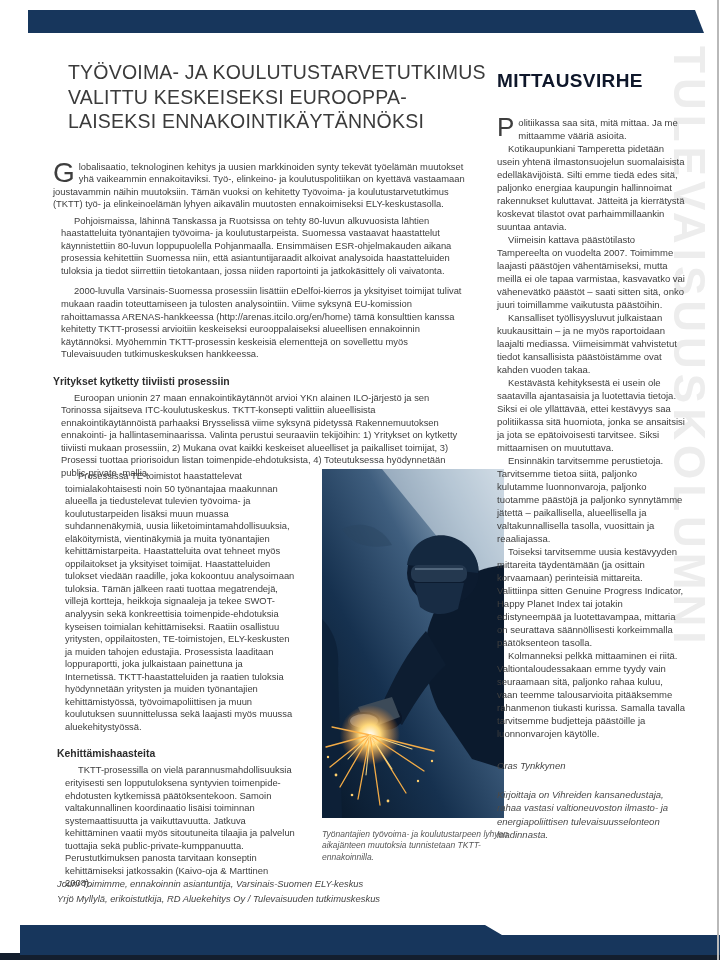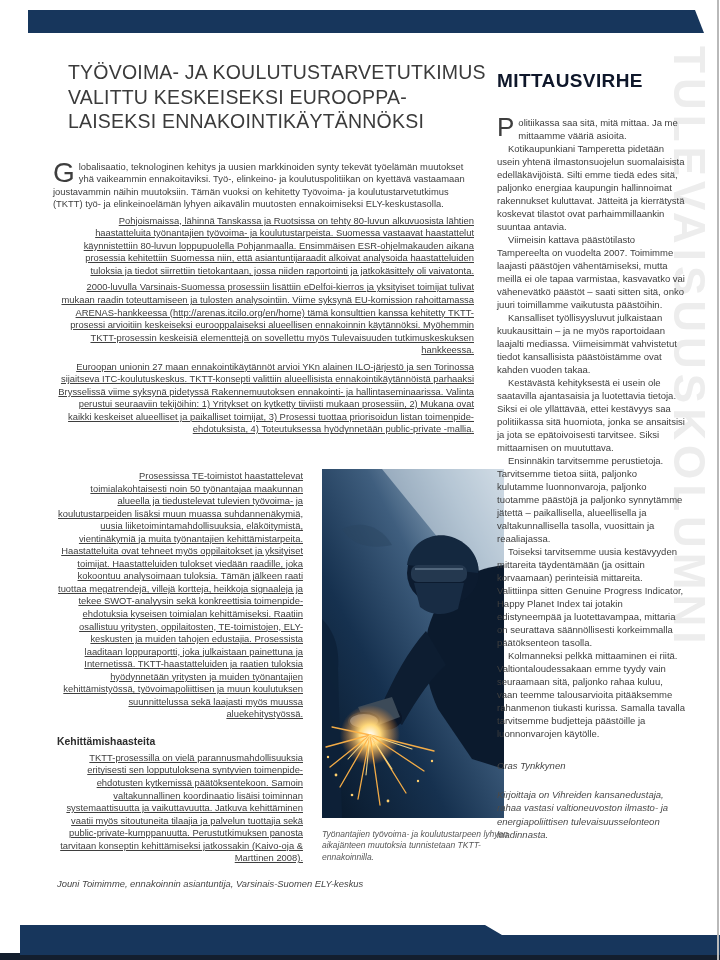--- a/index.html
+++ b/index.html
@@ -13,21 +13,21 @@
   .bottom-strip{position:absolute;left:0;top:953px;width:720px;height:7px;background:#131e2e;z-index:2;}
   .page-edge{position:absolute;right:1px;top:0;width:2px;height:960px;background:#b9b9b9;z-index:4;}
   
   .watermark{position:absolute;left:648px;top:46px;width:66px;height:906px;writing-mode:vertical-rl;
              font-size:44px;font-weight:700;letter-spacing:5px;color:#ededed;z-index:0;overflow:hidden;}
   
   .article{position:absolute;left:53px;top:60px;width:421px;z-index:1;}
   .title{margin:0 0 0 15px;}
   .title-line{font-size:19.5px;line-height:24.5px;font-weight:400;color:#3b3b3b;letter-spacing:0.2px;white-space:nowrap;}
   .intro{margin-top:27px;}
-  .body-p{font-size:9.4px;line-height:12.55px;color:#3e3e3e;margin:0;text-align:right;text-decoration:underline;}
+  .body-p{font-size:9.4px;line-height:12.55px;color:#3e3e3e;margin:8px;text-align:left;}
   .pgroup .body-p{margin-top:4px;}
   .body-p.indent{text-indent:13px;}
   .first-p{font-size:9.4px;line-height:12.55px;margin:0;}
   .dropcap{float:left;font-size:28px;line-height:22px;font-weight:400;color:#3e3e3e;margin:1px 4px 0 0;}
   h2.sec{font-size:10.4px;font-weight:700;color:#2d2d2d;margin:15px 0 5px 0;}
   .narrow{position:absolute;left:57px;top:466px;width:246px;z-index:1;}
   
   .photo-fig{position:absolute;left:322px;top:469px;width:220px;margin:0;z-index:2;}
   .photo-fig svg{display:block;width:182px;height:349px;}
   .photo-fig figcaption{font-style:italic;font-size:8.5px;line-height:11.3px;color:#575757;margin-top:11px;padding-right:10px;}
@@ -57,20 +57,21 @@
         <div class="title-line">TYÖVOIMA- JA KOULUTUSTARVETUTKIMUS</div>
         <div class="title-line">VALITTU KESKEISEKSI EUROOPPA-</div>
         <div class="title-line">LAISEKSI ENNAKOINTIKÄYTÄNNÖKSI</div>
       </h1>
     <div class="intro">
       <p class="first-p"><span class="dropcap">G</span><span>lobalisaatio, teknologinen kehitys ja uusien markkinoiden synty tekevät työelämän muutokset yhä vaikeammin ennakoitaviksi. Työ-, elinkeino- ja koulutuspolitiikan on kyettävä vastaamaan joustavammin näihin muutoksiin. Tämän vuoksi on kehitetty Työvoima- ja koulutustarvetutkimus (TKTT) työ- ja elinkeinoelämän lyhyen aikavälin muutosten ennakoimiseksi ELY-keskustasolla.</span></p>
       <div class="pgroup">
           <div class="body-p indent">Pohjoismaissa, lähinnä Tanskassa ja Ruotsissa on tehty 80-luvun alkuvuosista lähtien haastatteluita työnantajien työvoima- ja koulutustarpeista. Suomessa vastaavat haastattelut käynnistettiin 80-luvun loppupuolella Pohjanmaalla. Ensimmäisen ESR-ohjelmakauden aikana prosessia kehitettiin Suomessa niin, että asiantuntijaraadit alkoivat analysoida haastatteluiden tuloksia ja tiedot siirrettiin tietokantaan, jossa niiden raportointi ja jatkokäsittely oli vaivatonta.</div>
           <div class="body-p indent">2000-luvulla Varsinais-Suomessa prosessiin lisättiin eDelfoi-kierros ja yksityiset toimijat tulivat mukaan raadin toteuttamiseen ja tulosten analysointiin. Viime syksynä EU-komission rahoittamassa ARENAS-hankkeessa (http://arenas.itcilo.org/en/home) tämä konsulttien kanssa kehitetty TKTT-prosessi arvioitiin keskeiseksi eurooppalaiseksi alueellisen ennakoinnin käytännöksi. Myöhemmin TKTT-prosessin keskeisiä elementtejä on sovellettu myös Tulevaisuuden tutkimuskeskuksen hankkeessa.</div>
         </div>
+      <h2 class="sec">Yritykset kytketty tiiviisti prosessiin</h2>
       <div class="pgroup">
           <div class="body-p indent">Euroopan unionin 27 maan ennakointikäytännöt arvioi YKn alainen ILO-järjestö ja sen Torinossa sijaitseva ITC-koulutuskeskus. TKTT-konsepti valittiin alueellisista ennakointikäytännöistä parhaaksi Brysselissä viime syksynä pidetyssä Rakennemuutoksen ennakointi- ja hallintaseminaarissa. Valinta perustui seuraaviin tekijöihin: 1) Yritykset on kytketty tiiviisti mukaan prosessiin, 2) Mukana ovat kaikki keskeiset alueelliset ja paikalliset toimijat, 3) Prosessi tuottaa priorisoidun listan toimenpide-ehdotuksista, 4) Toteutuksessa hyödynnetään public-private -mallia.</div>
         </div>
     </div>
   </div>
 
   <div class="narrow">
     <div class="pgroup">
         <div class="body-p indent">Prosessissa TE-toimistot haastattelevat toimialakohtaisesti noin 50 työnantajaa maakunnan alueella ja tiedustelevat tulevien työvoima- ja koulutustarpeiden lisäksi muun muassa suhdannenäkymiä, uusia liiketoimintamahdollisuuksia, eläköitymistä, vientinäkymiä ja muita työnantajien kehittämistarpeita. Haastatteluita ovat tehneet myös oppilaitokset ja yksityiset toimijat. Haastatteluiden tulokset viedään raadille, joka kokoontuu analysoimaan tuloksia. Tämän jälkeen raati tuottaa megatrendejä, villejä kortteja, heikkoja signaaleja ja tekee SWOT-analyysin sekä konkreettisia toimenpide-ehdotuksia kyseisen toimialan kehittämiseksi. Raatiin osallistuu yritysten, oppilaitosten, TE-toimistojen, ELY-keskusten ja muiden tahojen edustajia. Prosessista laaditaan loppuraportti, joka julkaistaan painettuna ja Internetissä. TKTT-haastatteluiden ja raatien tuloksia hyödynnetään yritysten ja muiden työnantajien kehittämistyössä, työvoimapoliittisen ja muun koulutuksen suunnittelussa sekä laajasti myös muussa aluekehitystyössä.</div>
       </div>
@@ -135,20 +136,21 @@
           <circle cx="110" cy="292" r="1.2"></circle>
           <circle cx="6" cy="288" r="1.2"></circle>
       </g>
       <path d="M20,60 C40,50 60,58 70,76 C52,80 30,78 20,60 Z" fill="#2a4560" opacity="0.45"></path>
     </svg>
     <figcaption>Työnantajien työvoima- ja koulutustarpeen lyhyen aikajänteen muutoksia tunnistetaan TKTT-ennakoinnilla.</figcaption>
   </figure>
 
   <div class="credits">
       <div class="credit-line">Jouni Toimimme, ennakoinnin asiantuntija, Varsinais-Suomen ELY-keskus</div>
+      <div class="credit-line">Yrjö Myllylä, erikoistutkija, RD Aluekehitys Oy / Tulevaisuuden tutkimuskeskus</div>
     </div>
 
   <aside class="sidebar">
     <h3>MITTAUSVIRHE</h3>
     <p class="first-p"><span class="dropcap">P</span><span>olitiikassa saa sitä, mitä mittaa. Ja me mittaamme vääriä asioita.</span></p>
     <div class="pgroup">
         <div class="side-p indent">Kotikaupunkiani Tamperetta pidetään usein yhtenä ilmastonsuojelun suomalaisista edelläkävijöistä. Silti emme tiedä edes sitä, paljonko energiaa kaupungin hallinnoimat rakennukset kuluttavat. Jätteitä ja kierrätystä koskevat tilastot ovat parhaimmillaankin suuntaa antavia.</div>
         <div class="side-p indent">Viimeisin kattava päästötilasto Tampereelta on vuodelta 2007. Toimimme laajasti päästöjen vähentämiseksi, mutta meillä ei ole tapaa varmistaa, kasvavatko vai vähenevätkö päästöt – saati sitten sitä, onko juuri toimillamme vaikutusta päästöihin.</div>
         <div class="side-p indent">Kansalliset työllisyysluvut julkaistaan kuukausittain – ja ne myös raportoidaan laajalti mediassa. Viimeisimmät vahvistetut tiedot kansallisista päästöistämme ovat kahden vuoden takaa.</div>
         <div class="side-p indent">Kestävästä kehityksestä ei usein ole saatavilla ajantasaisia ja luotettavia tietoja. Siksi ei ole yllättävää, ettei kestävyys saa politiikassa sitä huomiota, jonka se ansaitsisi ja jota se epätoivoisesti tarvitsee. Siksi mittaamisen on muututtava.</div>

